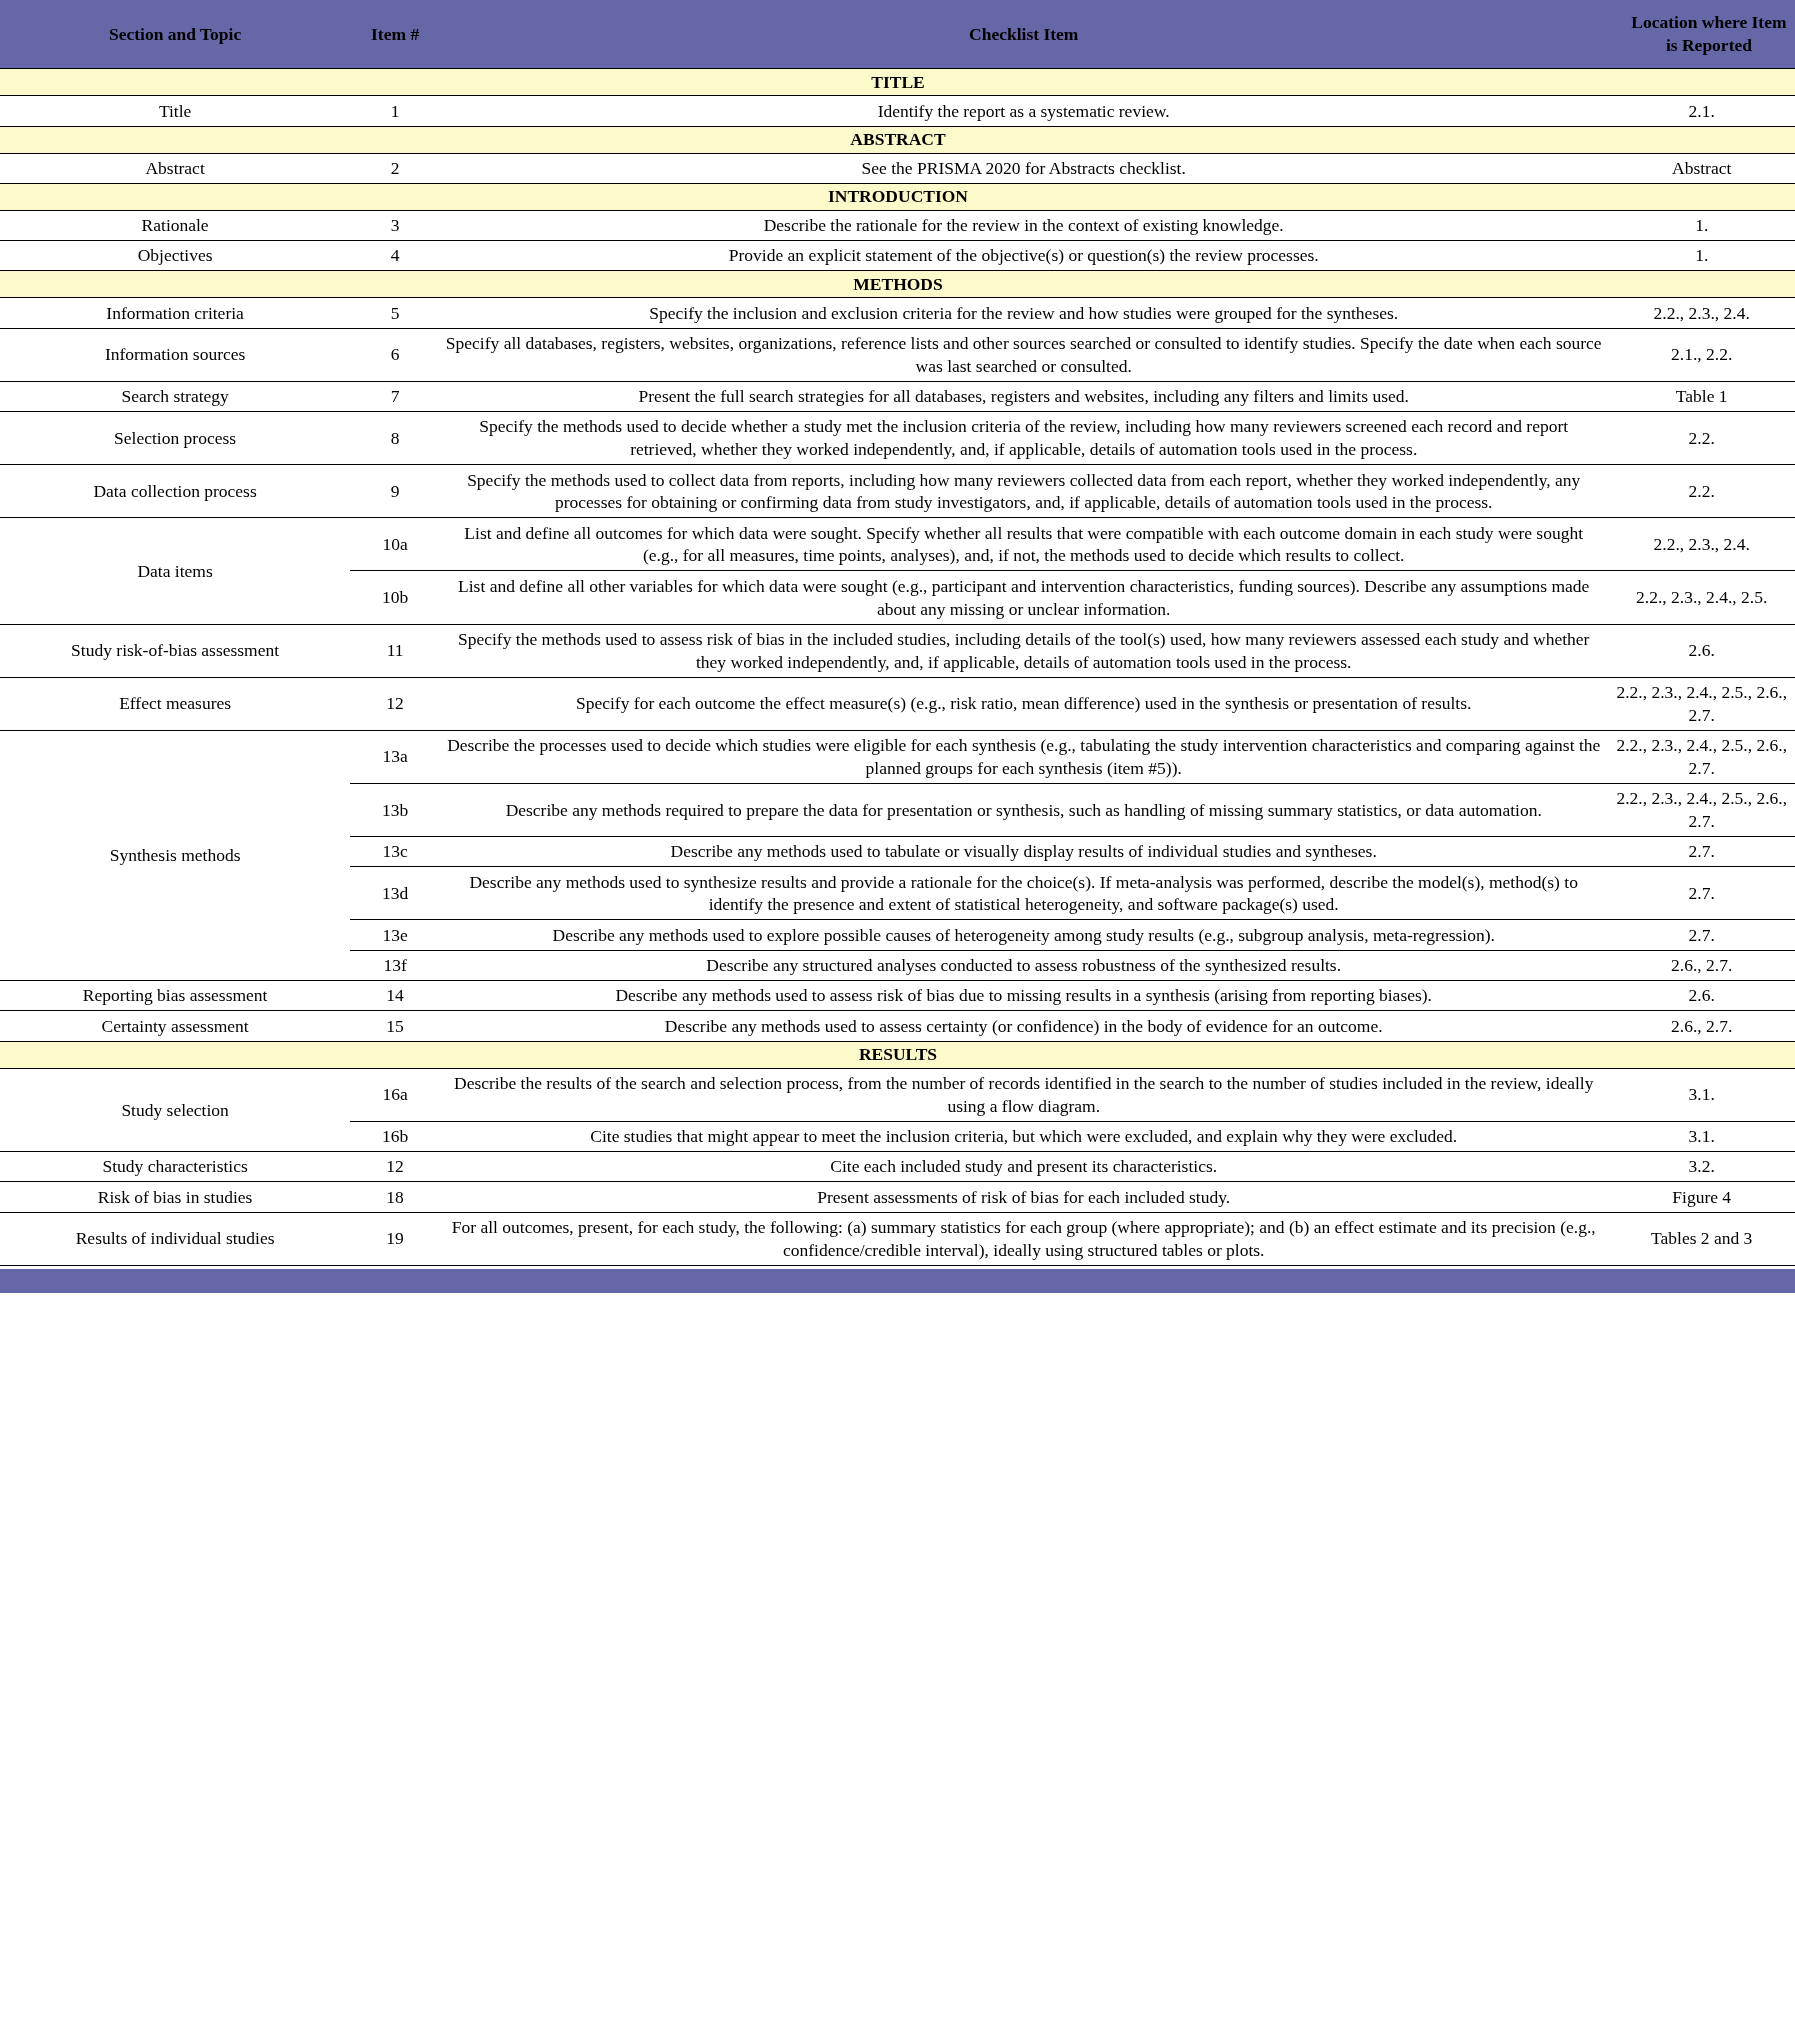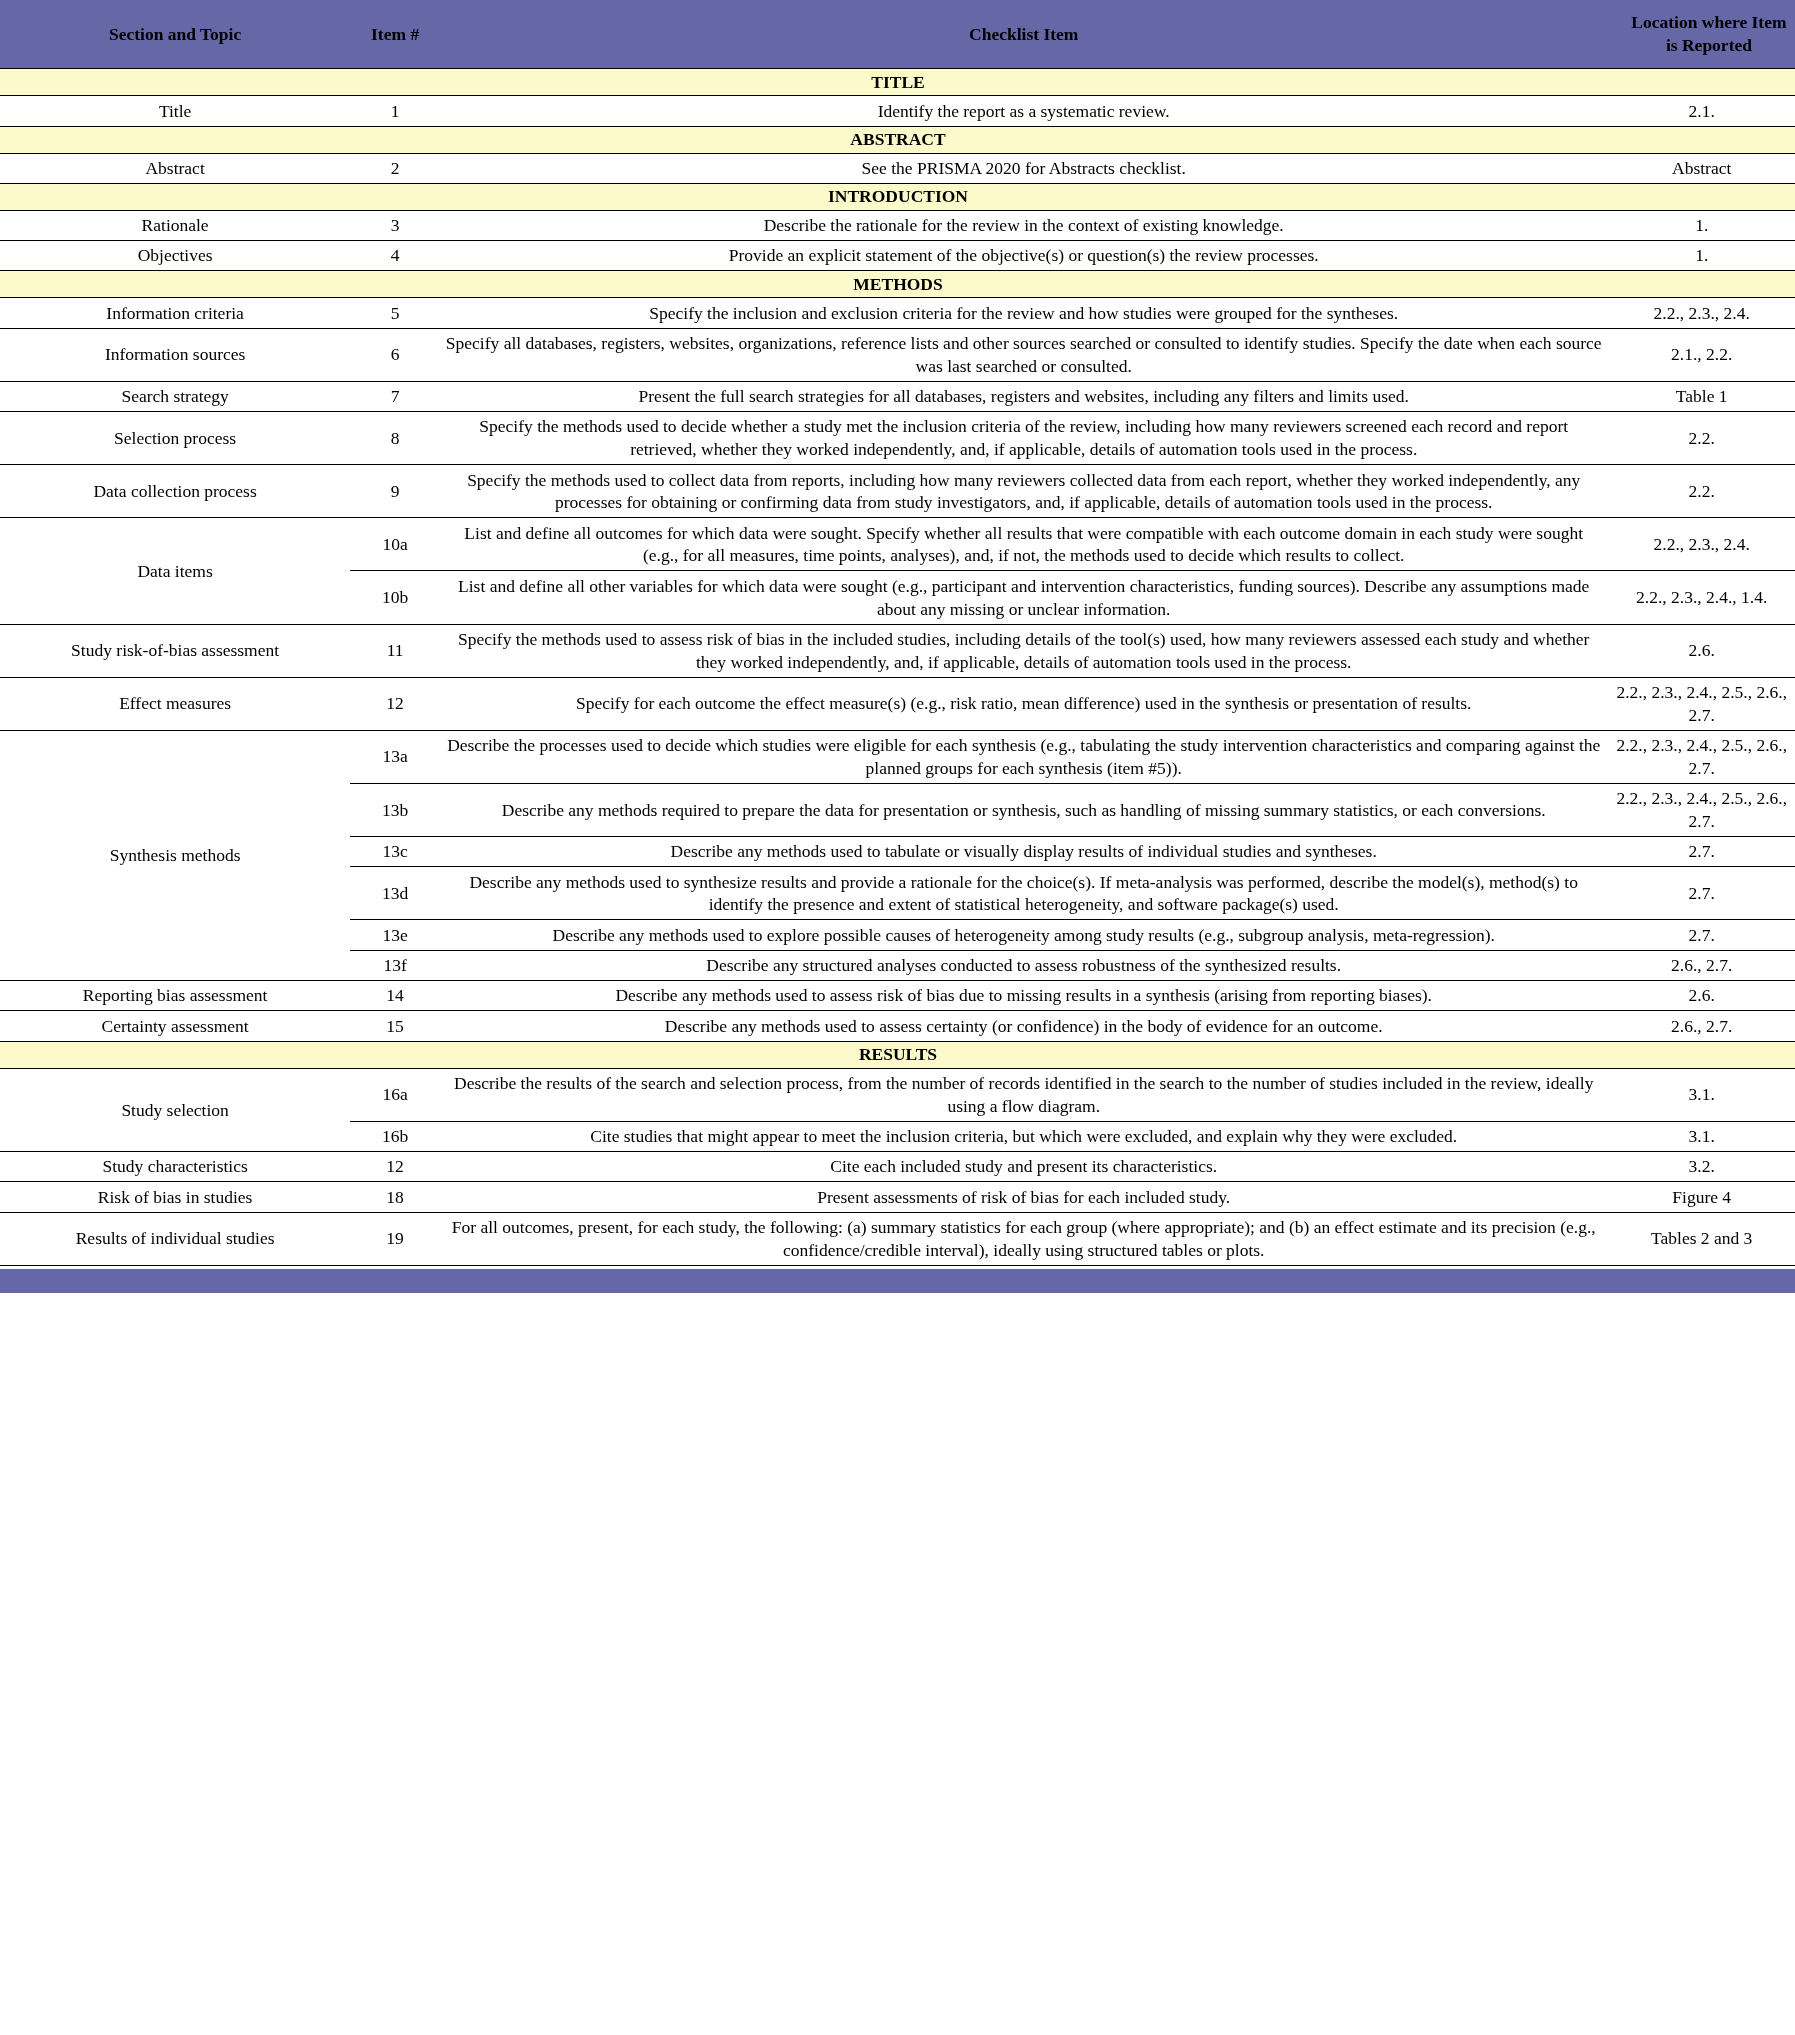--- a/index.html
+++ b/index.html
@@ -166,21 +166,21 @@
       </tr>
       <tr>
         <td rowspan="2" class="topic-cell">Data items</td>
         <td class="item-cell">10a</td>
         <td class="text-cell">List and define all outcomes for which data were sought. Specify whether all results that were compatible with each outcome domain in each study were sought (e.g., for all measures, time points, analyses), and, if not, the methods used to decide which results to collect.</td>
         <td class="loc-cell">2.2., 2.3., 2.4.</td>
       </tr>
       <tr>
         <td class="item-cell">10b</td>
         <td class="text-cell">List and define all other variables for which data were sought (e.g., participant and intervention characteristics, funding sources). Describe any assumptions made about any missing or unclear information.</td>
-        <td class="loc-cell">2.2., 2.3., 2.4., 1.4.</td>
+        <td class="loc-cell">2.2., 2.3., 2.4., 2.5.</td>
       </tr>
       <tr>
         <td rowspan="1" class="topic-cell">Study risk-of-bias assessment</td>
         <td class="item-cell">11</td>
         <td class="text-cell">Specify the methods used to assess risk of bias in the included studies, including details of the tool(s) used, how many reviewers assessed each study and whether they worked independently, and, if applicable, details of automation tools used in the process.</td>
         <td class="loc-cell">2.6.</td>
       </tr>
       <tr>
         <td rowspan="1" class="topic-cell">Effect measures</td>
         <td class="item-cell">12</td>
@@ -188,21 +188,21 @@
         <td class="loc-cell">2.2., 2.3., 2.4., 2.5., 2.6., 2.7.</td>
       </tr>
       <tr>
         <td rowspan="6" class="topic-cell">Synthesis methods</td>
         <td class="item-cell">13a</td>
         <td class="text-cell">Describe the processes used to decide which studies were eligible for each synthesis (e.g., tabulating the study intervention characteristics and comparing against the planned groups for each synthesis (item #5)).</td>
         <td class="loc-cell">2.2., 2.3., 2.4., 2.5., 2.6., 2.7.</td>
       </tr>
       <tr>
         <td class="item-cell">13b</td>
-        <td class="text-cell">Describe any methods required to prepare the data for presentation or synthesis, such as handling of missing summary statistics, or each conversions.</td>
+        <td class="text-cell">Describe any methods required to prepare the data for presentation or synthesis, such as handling of missing summary statistics, or data automation.</td>
         <td class="loc-cell">2.2., 2.3., 2.4., 2.5., 2.6., 2.7.</td>
       </tr>
       <tr>
         <td class="item-cell">13c</td>
         <td class="text-cell">Describe any methods used to tabulate or visually display results of individual studies and syntheses.</td>
         <td class="loc-cell">2.7.</td>
       </tr>
       <tr>
         <td class="item-cell">13d</td>
         <td class="text-cell">Describe any methods used to synthesize results and provide a rationale for the choice(s). If meta-analysis was performed, describe the model(s), method(s) to identify the presence and extent of statistical heterogeneity, and software package(s) used.</td>

